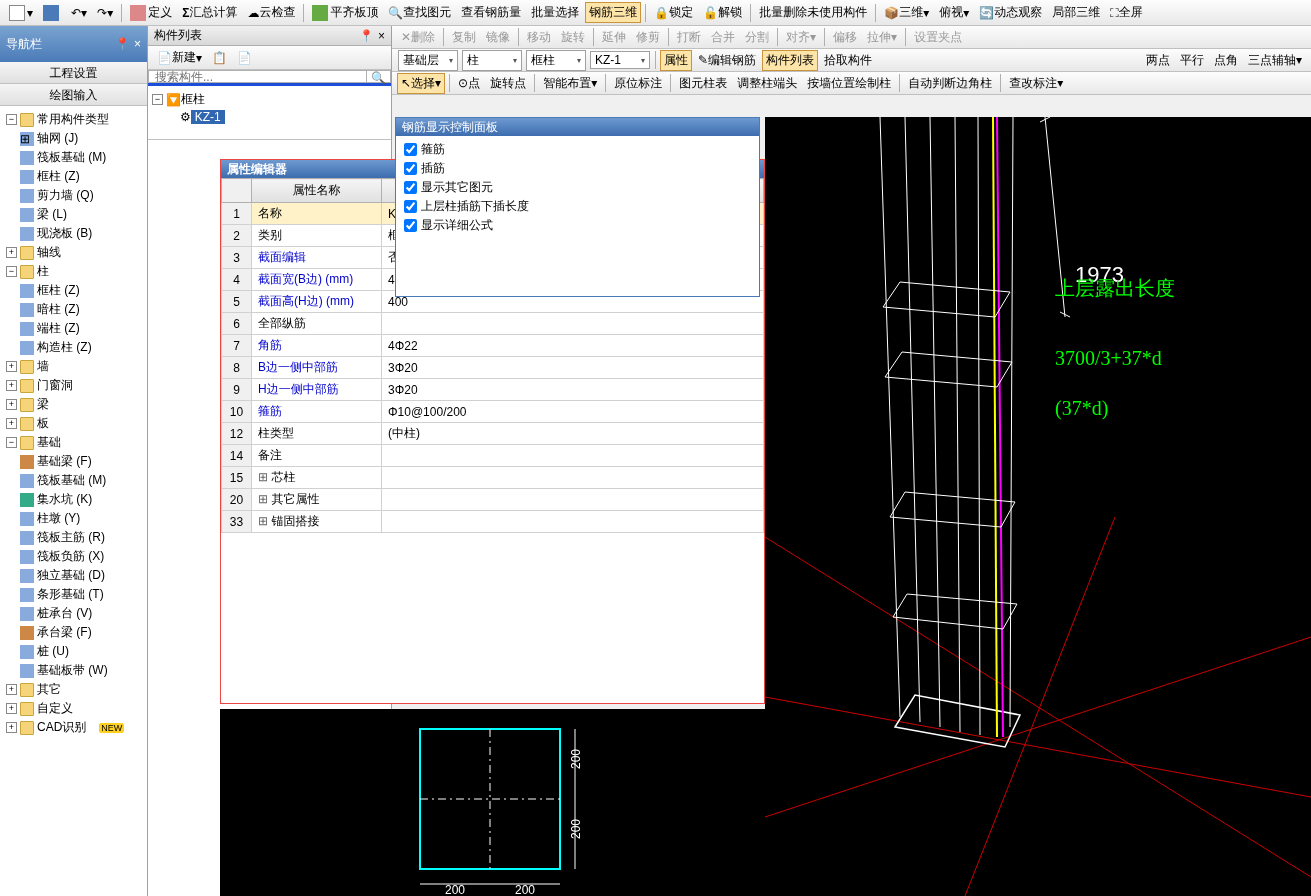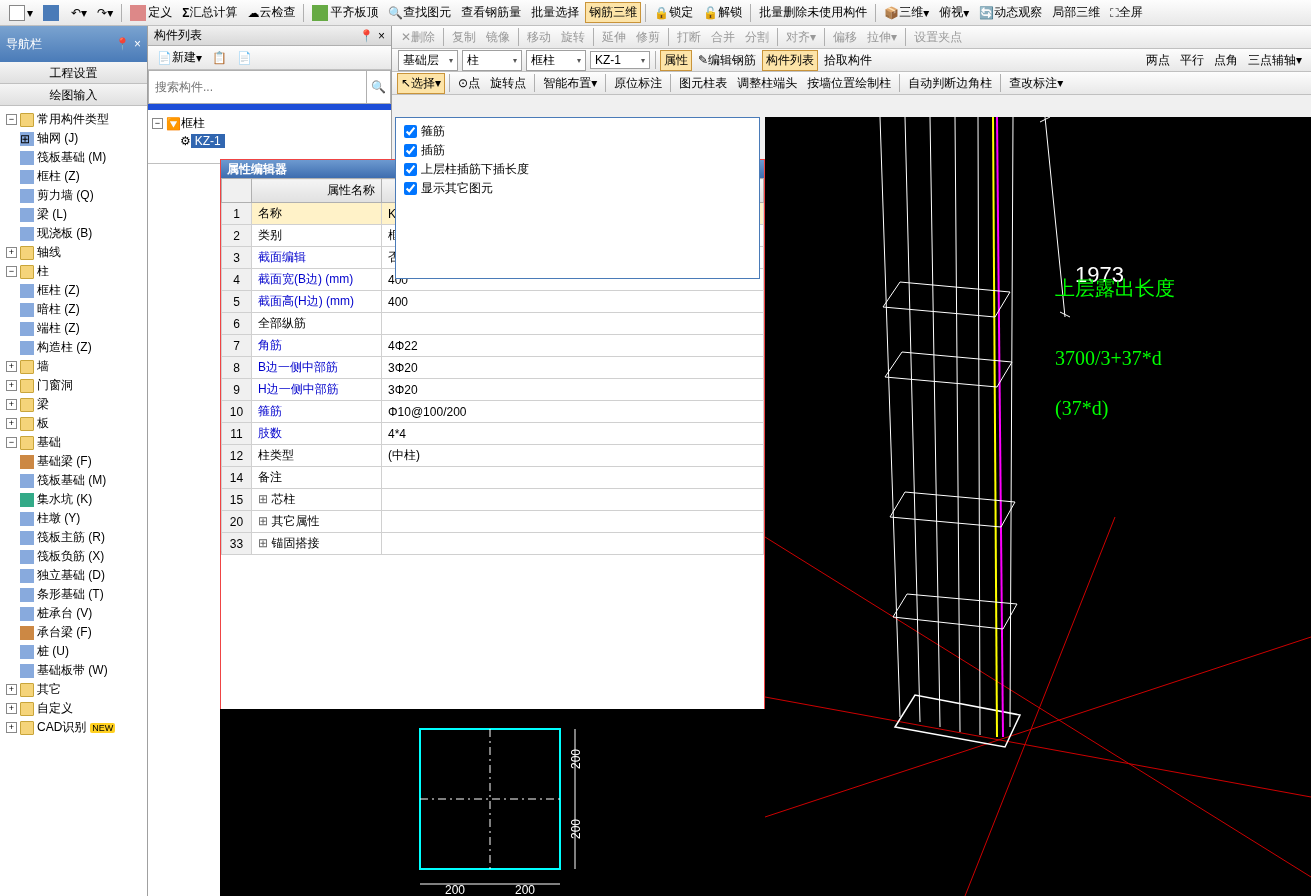--- a/index.html
+++ b/index.html
@@ -19,32 +19,32 @@
 .tree-node { padding: 1px 0 1px 4px; white-space: nowrap; cursor: pointer; display: flex; align-items: center; }
 .tree-icon { width: 14px; height: 14px; display: inline-block; margin-right: 3px; flex-shrink: 0; }
 .folder-icon { background: #f5d47a; border: 1px solid #c9a53a; border-radius: 1px; }
 .expand { width: 11px; height: 11px; border: 1px solid #888; display: inline-flex; align-items: center; justify-content: center; margin-right: 3px; font-size: 9px; line-height: 9px; background: #fff; cursor: pointer; flex-shrink: 0; }
 .indent-1 { margin-left: 14px; }
 
 
 .comp-panel { position: absolute; top: 26px; left: 148px; width: 244px; height: 870px; background: #fff; border-right: 1px solid #a0a0a0; }
 .comp-header { height: 20px; background: linear-gradient(#f0f0f0, #d8d8d8); padding: 2px 6px; display: flex; justify-content: space-between; align-items: center; border-bottom: 1px solid #b0b0b0; }
 .comp-toolbar { height: 24px; background: linear-gradient(#fdfdfd, #e8e8e8); border-bottom: 1px solid #c0c0c0; display: flex; align-items: center; padding: 0 4px; }
-.search-box { height: 40px; border-bottom: 6px solid #1d4ed8; display: flex; }
+.search-box { height: 16px; border-bottom: 3px solid #1d4ed8; display: flex; }
 .search-input { flex: 1; border: 1px solid #b0b0b0; padding: 2px 6px; font-size: 12px; color: #999; }
 .search-btn { width: 24px; background: #fff; border: 1px solid #b0b0b0; border-left: none; cursor: pointer; color: #5a8fc7; }
 .comp-tree { height: 54px; padding: 4px; border-bottom: 1px solid #c0c0c0; }
 .comp-tree-node { padding: 1px 0; display: flex; align-items: center; }
 .selected-node { background: #3166b0; color: #fff; padding: 0 4px; }
 
 
 .prop-panel { position: absolute; top: 159px; left: 220px; width: 545px; background: #fff; border: 1px solid #ef4444; }
 .prop-header { height: 18px; background: linear-gradient(#6d9ad0, #3d6daf); color: #fff; padding: 2px 6px; font-weight: bold; display: flex; justify-content: space-between; align-items: center; }
 .prop-table { width: 100%; border-collapse: collapse; }
-.prop-table th { background: linear-gradient(#f5f5f5, #e0e0e0); border: 1px solid #b0b0b0; padding: 3px 6px; font-weight: normal; font-size: 12px; height: 20px; text-align: right; }
+.prop-table th { background: linear-gradient(#f5f5f5, #e0e0e0); border: 1px solid #b0b0b0; padding: 3px 6px; font-weight: normal; font-size: 12px; height: 20px; }
 .prop-table td { border: 1px solid #d0d0d0; padding: 2px 6px; font-size: 12px; height: 19px; }
 .prop-table .row-num { width: 30px; text-align: center; background: #f0f0f0; }
 .prop-table .prop-name { width: 130px; }
 .prop-table .blue-text { color: #0000cc; }
 .prop-row-sel { background: #fff2c8; }
 .expand-cell { color: #666; }
 
 
 .popup { position: absolute; top: 117px; left: 395px; width: 365px; background: #fff; border: 1px solid #4a7bb8; z-index: 100; }
 .popup-header { height: 18px; background: linear-gradient(#6d9ad0, #3d6daf); color: #fff; padding: 2px 6px; display: flex; justify-content: space-between; align-items: center; }
@@ -59,21 +59,21 @@
 .vp-text-green { position: absolute; color: #00ff00; font-size: 20px; font-family: "SimSun"; }
 
 
 .bottom-view { position: absolute; top: 709px; left: 220px; width: 545px; height: 187px; background: #000; }
 
 
 .mid-toolbar { position: absolute; left: 392px; width: 919px; height: 23px; background: linear-gradient(#fdfdfd, #e8e8e8); border-bottom: 1px solid #c0c0c0; display: flex; align-items: center; padding: 0 4px; }
 .combo { border: 1px solid #a0a0a0; padding: 1px 4px; background: #fff; margin: 0 2px; min-width: 60px; display: inline-flex; align-items: center; justify-content: space-between; }
 .combo::after { content: '▾'; font-size: 8px; margin-left: 4px; color: #555; }
 .active-btn { background: #fde4a8 !important; border: 1px solid #c9943a !important; padding: 1px 3px !important; }
-.new-badge { background: #ffd020; color: #000; font-size: 9px; padding: 0 2px; border-radius: 2px; margin-left: 4px; }
+.new-badge { background: #ffd020; color: #000; font-size: 9px; padding: 0 2px; border-radius: 2px; margin-left: 13px; }
 
 svg { overflow: visible; }
 </style>
 </head>
 <body>
 
 <div class="toolbar">
   <span class="toolbar-btn"><span class="tb-icon" style="background:#fff;border:1px solid #888"></span>▾</span>
   <span class="toolbar-btn">
       <span class="tb-icon" style="background:#4a7bb8"></span>
@@ -469,25 +469,20 @@
           <td class="row-num">9</td>
           <td class="prop-name blue-text">H边一侧中部筋</td>
           <td>3Φ20</td>
         </tr>
         <tr>
           <td class="row-num">10</td>
           <td class="prop-name blue-text">箍筋</td>
           <td>Φ10@100/200</td>
         </tr>
         <tr>
-          <td class="row-num">11</td>
-          <td class="prop-name blue-text">肢数</td>
-          <td>4*4</td>
-        </tr>
-        <tr>
           <td class="row-num">12</td>
           <td class="prop-name ">柱类型</td>
           <td>(中柱)</td>
         </tr>
         <tr>
           <td class="row-num">14</td>
           <td class="prop-name ">备注</td>
           <td></td>
         </tr>
         <tr>
@@ -504,25 +499,29 @@
           <td class="row-num">33</td>
           <td class="prop-name "><span class="expand-cell">⊞</span> 锚固搭接</td>
           <td></td>
         </tr>
       </tbody>
   </table>
   <div style="height:170px;background:#fff"></div>
 </div>
 
 <div class="popup">
+  <div class="popup-header">
+    <span>钢筋显示控制面板</span>
+  </div>
   <div class="popup-body" id="popup-items">
       <div class="chk-item"><input type="checkbox" checked="" style=""> 箍筋</div>
       <div class="chk-item"><input type="checkbox" checked="" style=""> 插筋</div>
+      <div class="chk-item"><input type="checkbox" checked="" style=""> 显示其它图元</div>
       <div class="chk-item"><input type="checkbox" checked="" style=""> 上层柱插筋下插长度</div>
-      <div class="chk-item"><input type="checkbox" checked="" style=""> 显示其它图元</div>
+      <div class="chk-item"><input type="checkbox" checked="" style=""> 显示详细公式</div>
     </div>
 </div>
 
 <div class="viewport">
   <svg width="546" height="779">
 
     <line x1="0" y1="580" x2="546" y2="680" stroke="#cc0000" stroke-width="1"></line>
     <line x1="0" y1="420" x2="546" y2="760" stroke="#cc0000" stroke-width="1"></line>
     <line x1="0" y1="700" x2="546" y2="520" stroke="#cc0000" stroke-width="1"></line>
     <line x1="200" y1="779" x2="350" y2="400" stroke="#cc0000" stroke-width="1"></line>

